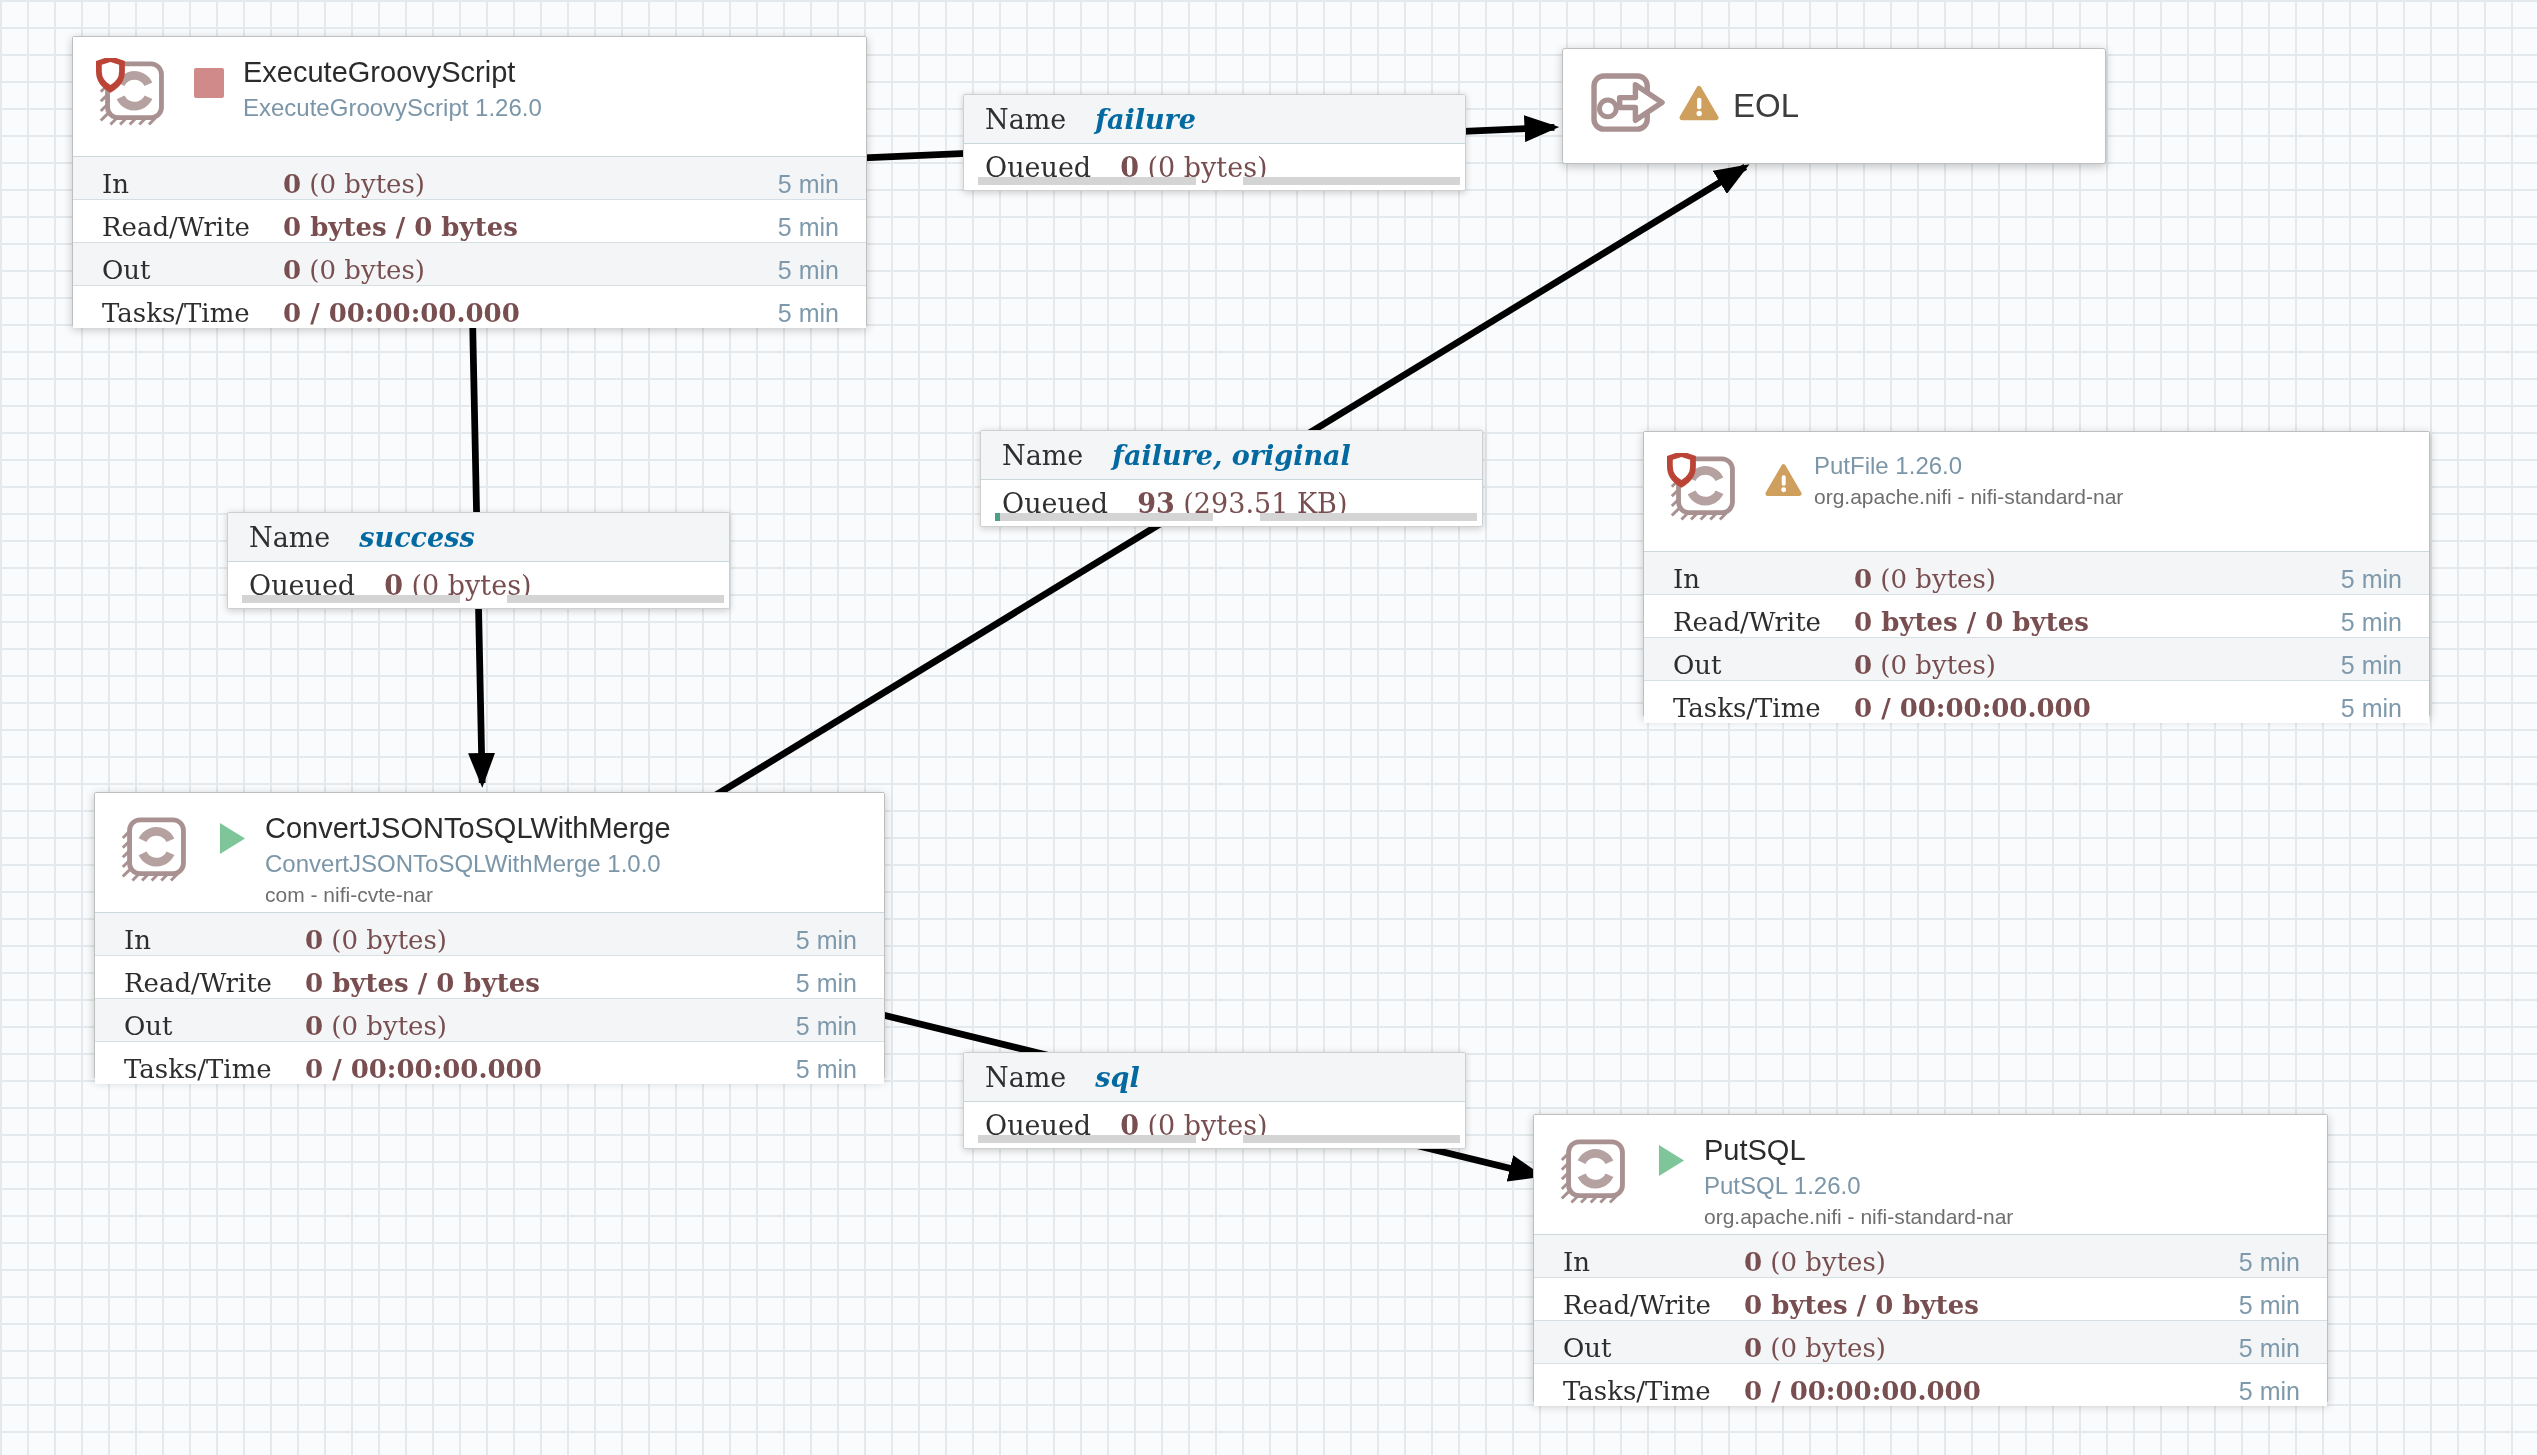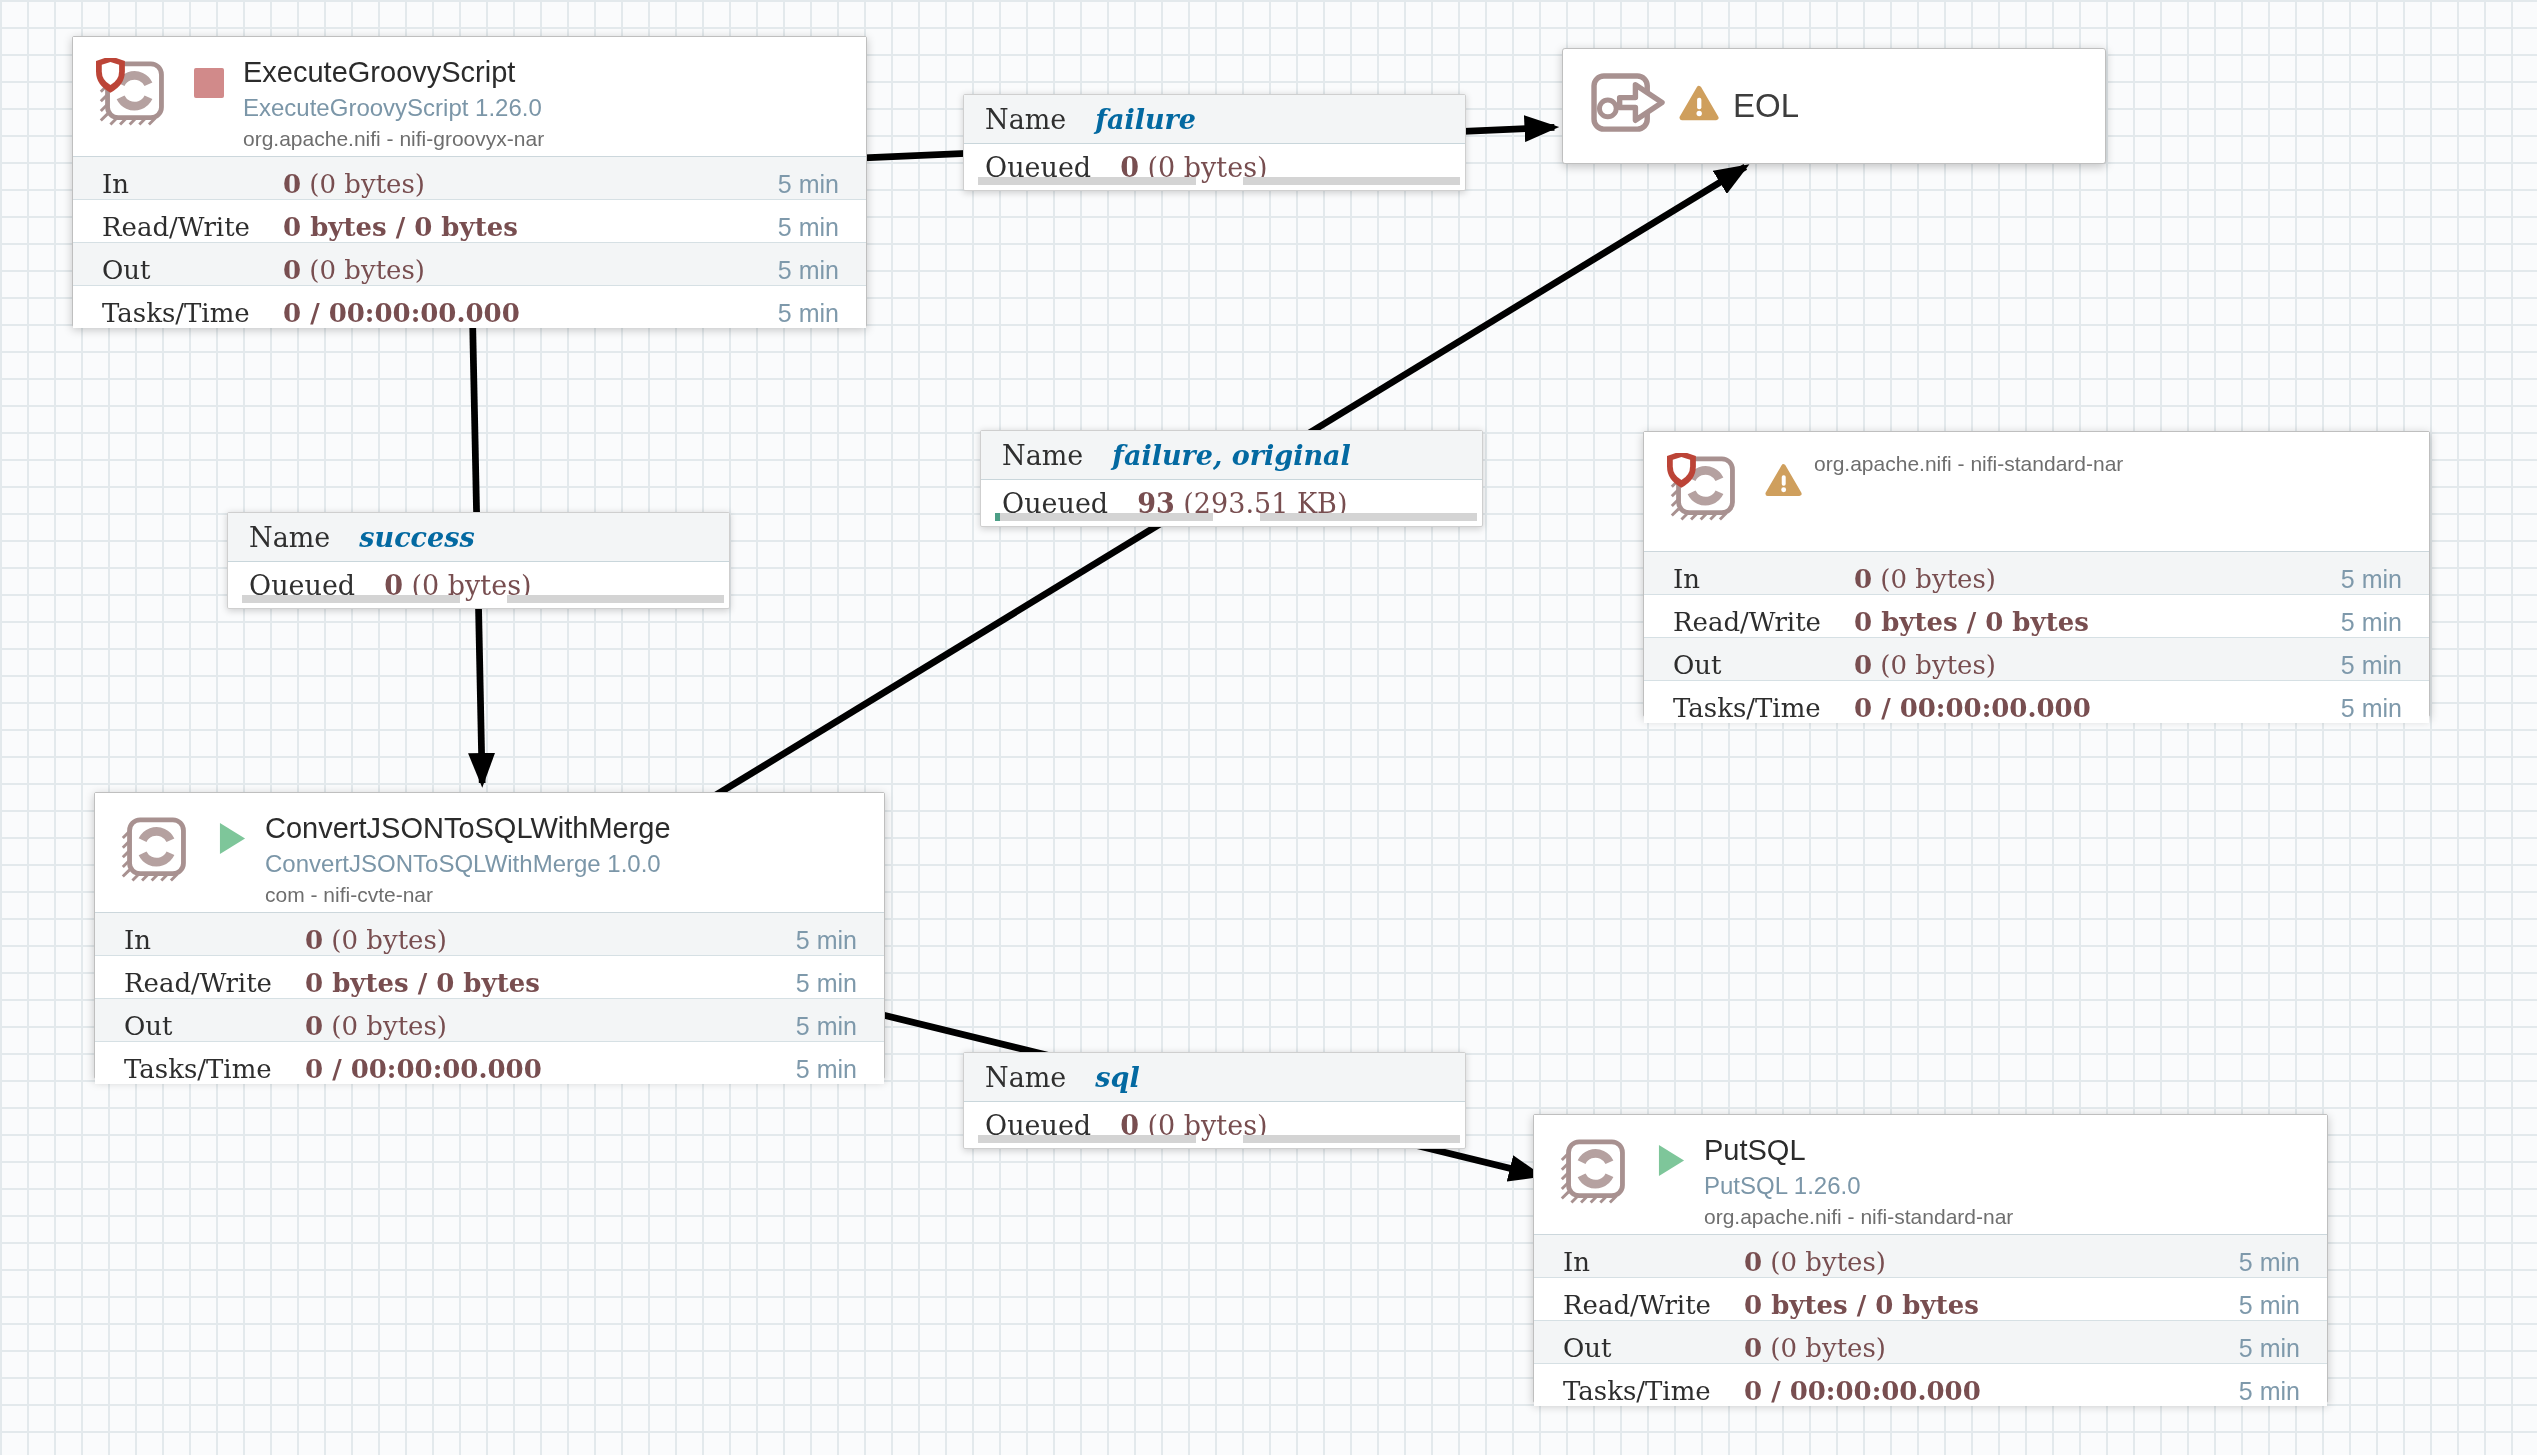--- a/index.html
+++ b/index.html
@@ -178,21 +178,20 @@
         <path d="M15,0 L30,5 L30,16 Q30,30 15,38 Q0,30 0,16 L0,5 Z" fill="#bc4437" transform="translate(0,-2)"></path>
         <path d="M15,6 L24,9 L24,16 Q24,25 15,30 Q6,25 6,16 L6,9 Z" fill="#ffffff" transform="translate(0,-2)"></path>
       </g>
     </svg>
     <div class="status">
         <div class="stop-square"></div>
       </div>
     <div class="titles">
       <div class="proc-title">ExecuteGroovyScript</div>
       <div class="proc-version">ExecuteGroovyScript 1.26.0</div>
-      <div class="proc-bundle">org.apache.nifi - nifi-groovyx-nar</div>
     </div>
   </div>
   <div class="proc-stats">
     <div class="stat-row">
       <span class="stat-label">In</span>
       <span class="stat-value"><b>0</b><span> (0 bytes)</span></span>
       <span class="stat-window">5 min</span>
     </div>
     <div class="stat-row">
       <span class="stat-label">Read/Write</span>
@@ -233,20 +232,21 @@
         <path d="M15,0 L30,5 L30,16 Q30,30 15,38 Q0,30 0,16 L0,5 Z" fill="#bc4437" transform="translate(0,-2)"></path>
         <path d="M15,6 L24,9 L24,16 Q24,25 15,30 Q6,25 6,16 L6,9 Z" fill="#ffffff" transform="translate(0,-2)"></path>
       </g>
     </svg>
     <svg class="status" viewBox="0 0 42 38" style="width:37px;height:35px;">
       <path d="M21,3 L39,34 L3,34 Z" fill="#cf9f5d" stroke="#cf9f5d" stroke-width="5" stroke-linejoin="round"></path>
       <rect x="19" y="13" width="4.5" height="12" rx="2" fill="#fff"></rect>
       <circle cx="21.2" cy="29.5" r="2.8" fill="#fff"></circle>
     </svg>
     <div class="titles">
+      <div class="proc-version">PutFile 1.26.0</div>
       <div class="proc-bundle">org.apache.nifi - nifi-standard-nar</div>
     </div>
   </div>
   <div class="proc-stats">
     <div class="stat-row">
       <span class="stat-label">In</span>
       <span class="stat-value"><b>0</b><span> (0 bytes)</span></span>
       <span class="stat-window">5 min</span>
     </div>
     <div class="stat-row">

